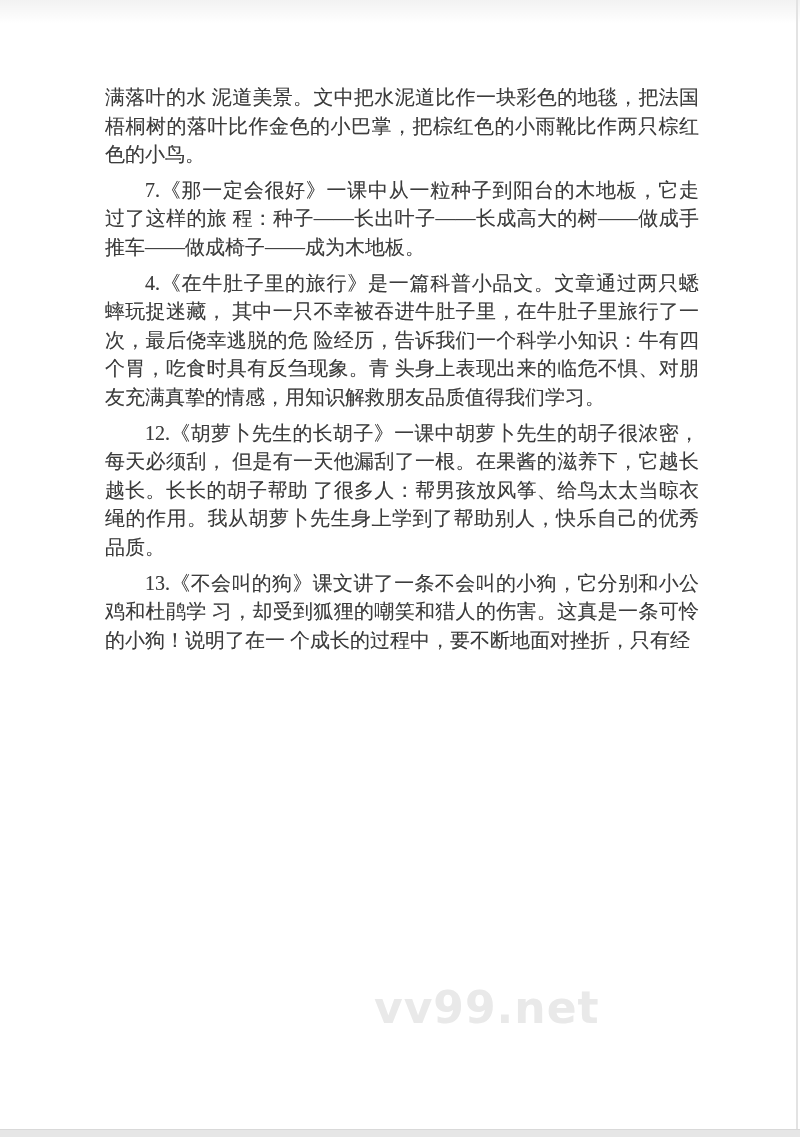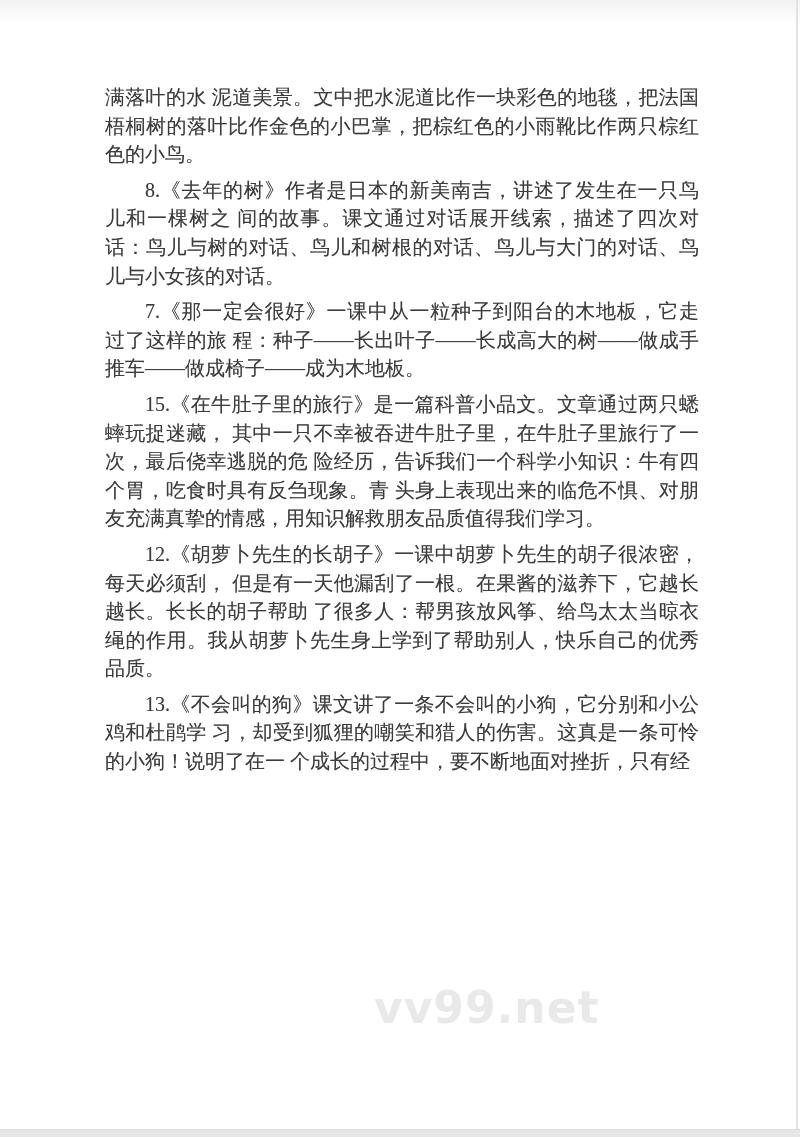--- a/index.html
+++ b/index.html
@@ -78,22 +78,21 @@
 </head>
 <body>
 
 <div class="page">
   <div class="top-shade"></div>
 
   <div class="watermark">vv99.net</div>
 
   <div class="content">
     <p class="para no-indent">满落叶的水 泥道美景。文中把水泥道比作一块彩色的地毯，把法国梧桐树的落叶比作金色的小巴掌，把棕红色的小雨靴比作两只棕红色的小鸟。</p>
-    <p class="para">8.《去年的树》作者是日本的新美南吉，讲述了发生在一只鸟儿和一棵树之 间的故事。课文通过对话展开线索，描述了四次对话：鸟儿与树的对话、鸟儿和树根的对话、鸟儿与大门的对话、鸟儿与小女孩的对话。</p>
     <p class="para">7.《那一定会很好》一课中从一粒种子到阳台的木地板，它走过了这样的旅 程：种子——长出叶子——长成高大的树——做成手推车——做成椅子——成为木地板。</p>
-    <p class="para">15.《在牛肚子里的旅行》是一篇科普小品文。文章通过两只蟋蟀玩捉迷藏， 其中一只不幸被吞进牛肚子里，在牛肚子里旅行了一次，最后侥幸逃脱的危 险经历，告诉我们一个科学小知识：牛有四个胃，吃食时具有反刍现象。青 头身上表现出来的临危不惧、对朋友充满真挚的情感，用知识解救朋友品质值得我们学习。</p>
+    <p class="para">4.《在牛肚子里的旅行》是一篇科普小品文。文章通过两只蟋蟀玩捉迷藏， 其中一只不幸被吞进牛肚子里，在牛肚子里旅行了一次，最后侥幸逃脱的危 险经历，告诉我们一个科学小知识：牛有四个胃，吃食时具有反刍现象。青 头身上表现出来的临危不惧、对朋友充满真挚的情感，用知识解救朋友品质值得我们学习。</p>
     <p class="para">12.《胡萝卜先生的长胡子》一课中胡萝卜先生的胡子很浓密，每天必须刮， 但是有一天他漏刮了一根。在果酱的滋养下，它越长越长。长长的胡子帮助 了很多人：帮男孩放风筝、给鸟太太当晾衣绳的作用。我从胡萝卜先生身上学到了帮助别人，快乐自己的优秀品质。</p>
     <p class="para">13.《不会叫的狗》课文讲了一条不会叫的小狗，它分别和小公鸡和杜鹃学 习，却受到狐狸的嘲笑和猎人的伤害。这真是一条可怜的小狗！说明了在一 个成长的过程中，要不断地面对挫折，只有经</p>
   </div>
 
   <div class="edge-right"></div>
   <div class="bottom-strip"></div>
 </div>
 
 </body></html>

